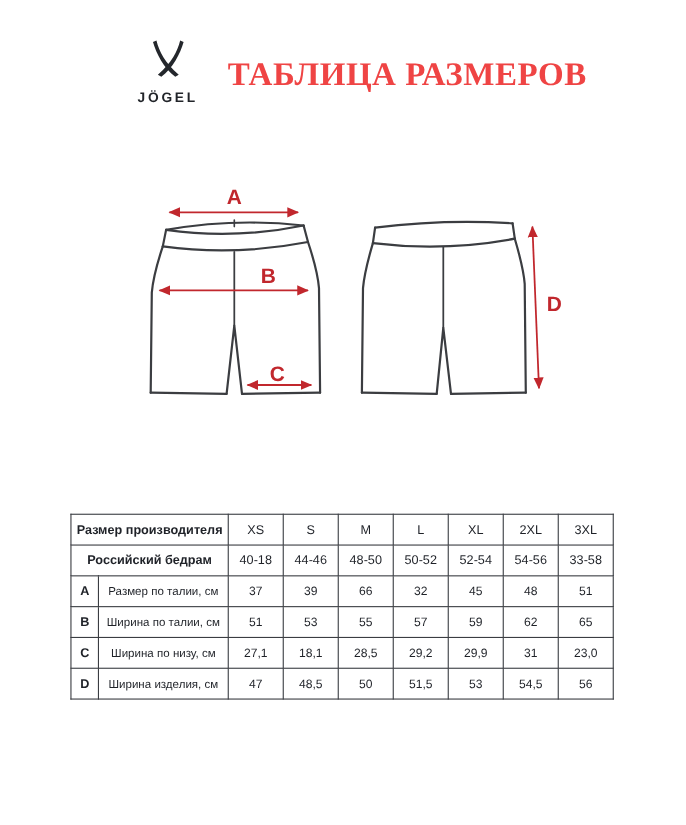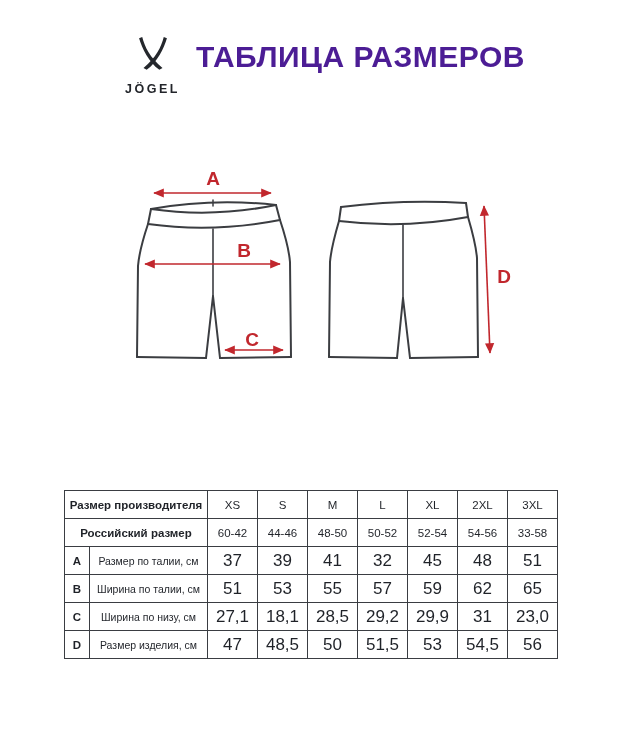--- a/index.html
+++ b/index.html
@@ -8,39 +8,39 @@
     font-family:"Liberation Sans",sans-serif;color:#22252A;
   }
   
   .logo{position:absolute;left:105px;top:28px;width:95px;text-align:center;}
   .logo svg{display:block;margin:0 auto;}
   .wordmark{
     margin-top:2px;font-size:12.5px;font-weight:bold;letter-spacing:2.5px;
     color:#22252A;white-space:nowrap;text-align:center;
   }
   .title{
-    position:absolute;left:196px;top:40px;margin:0;
-    font-size:30px;font-weight:bold;color:#4c1d95;letter-spacing:0.5px;white-space:nowrap;
+    position:absolute;left:196px;top:40px;margin:11px;
+    font-size:30px;font-weight:bold;color:#ef4444;letter-spacing:0.5px;white-space:nowrap;font-family:Liberation Serif, serif;
   }
   
   .diagram{position:absolute;left:0;top:0;}
   
   table.sizes{
-    position:absolute;left:64px;top:490px;width:494px;
+    position:absolute;left:64px;top:467px;width:494px;
     border-collapse:collapse;table-layout:fixed;
     font-size:11px;color:#1F2228;
   }
   table.sizes td{
     border:1.5px solid #3A3D42;text-align:center;vertical-align:middle;
     height:27px;padding:0 2px;overflow:hidden;white-space:nowrap;
   }
   td.hdr{font-weight:bold;font-size:11.5px;}
   td.letter{font-weight:bold;font-size:11.5px;}
   td.size-col{font-size:11.5px;}
-  td.val{font-size:17px;}
+  td.val{font-size:11px;}
   td.rowlabel{font-size:10.5px;}
 </style>
 </head>
 <body>
 
 <div class="page">
 
   <div class="logo">
     <svg width="38" height="52" viewBox="0 0 60 56" aria-hidden="true">
       <path d="M13,1 C17,17 25,33 45,50 L40,53 C23,40 13,20 8,3 Z" fill="#24272C"></path>
@@ -132,35 +132,35 @@
         <td class="hdr" colspan="2">Размер производителя</td>
         <td class="size-col">XS</td>
         <td class="size-col">S</td>
         <td class="size-col">M</td>
         <td class="size-col">L</td>
         <td class="size-col">XL</td>
         <td class="size-col">2XL</td>
         <td class="size-col">3XL</td>
       </tr>
       <tr>
-        <td class="hdr" colspan="2">Российский размер</td>
-        <td class="size-col">60-42</td>
+        <td class="hdr" colspan="2">Российский бедрам</td>
+        <td class="size-col">40-18</td>
         <td class="size-col">44-46</td>
         <td class="size-col">48-50</td>
         <td class="size-col">50-52</td>
         <td class="size-col">52-54</td>
         <td class="size-col">54-56</td>
         <td class="size-col">33-58</td>
       </tr>
       <tr>
         <td class="letter">A</td>
         <td class="rowlabel">Размер по талии, см</td>
         <td class="val">37</td>
         <td class="val">39</td>
-        <td class="val">41</td>
+        <td class="val">66</td>
         <td class="val">32</td>
         <td class="val">45</td>
         <td class="val">48</td>
         <td class="val">51</td>
       </tr>
       <tr>
         <td class="letter">B</td>
         <td class="rowlabel">Ширина по талии, см</td>
         <td class="val">51</td>
         <td class="val">53</td>
@@ -176,21 +176,21 @@
         <td class="val">27,1</td>
         <td class="val">18,1</td>
         <td class="val">28,5</td>
         <td class="val">29,2</td>
         <td class="val">29,9</td>
         <td class="val">31</td>
         <td class="val">23,0</td>
       </tr>
       <tr>
         <td class="letter">D</td>
-        <td class="rowlabel">Размер изделия, см</td>
+        <td class="rowlabel">Ширина изделия, см</td>
         <td class="val">47</td>
         <td class="val">48,5</td>
         <td class="val">50</td>
         <td class="val">51,5</td>
         <td class="val">53</td>
         <td class="val">54,5</td>
         <td class="val">56</td>
       </tr>
     </tbody>
   </table>

